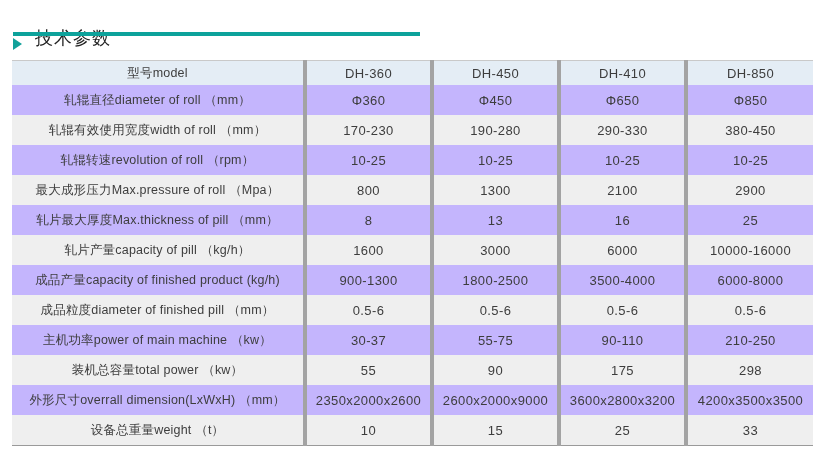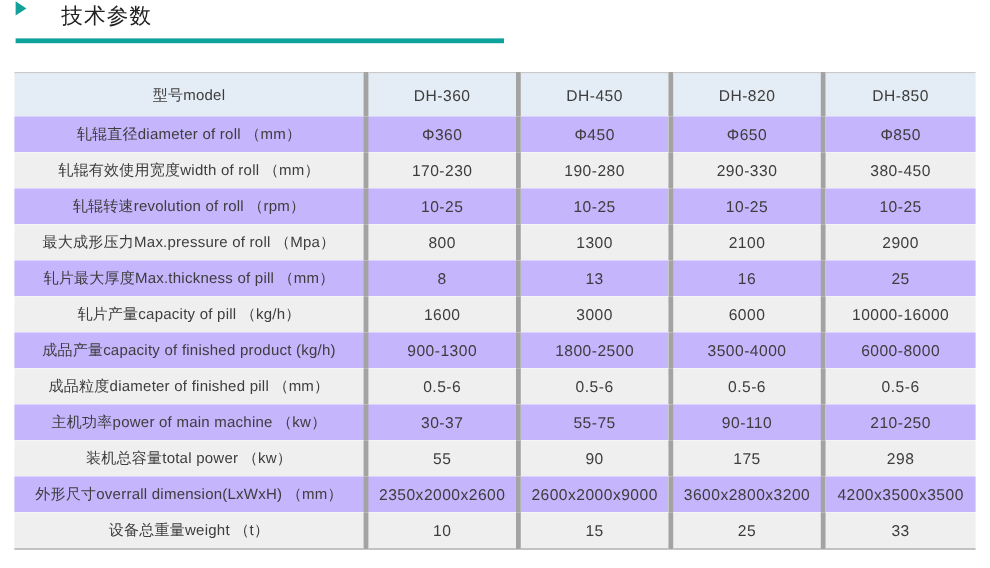--- a/index.html
+++ b/index.html
@@ -17,24 +17,23 @@
 
   
   .section-head {
     position: relative;
     height: 44px;
     padding-left: 13px;
     box-sizing: border-box;
   }
   .head-row {
     display: flex;
-    align-items: flex-start;
+    align-items: flex-end;
     height: 30px;
-    padding-top: 1px;
-    gap: 16px;
+    padding-top: 20px;
   }
   .tri-icon {
     width: 0;
     height: 0;
     border-top: 6px solid transparent;
     border-bottom: 6px solid transparent;
     border-left: 9px solid #12a19a;
     margin-right: 13px;
     flex: 0 0 auto;
   }
@@ -91,21 +90,21 @@
     font-size: 12.5px;
     letter-spacing: 0.2px;
   }
   table.spec td.val, table.spec th.val {
     border-left: 4px solid #a3a3a3;
     font-size: 13px;
     letter-spacing: 0.4px;
   }
   tr.hdr th {
     background: #e4edf5;
-    height: 36px;
+    height: 24px;
     color: #3d3d3d;
   }
   tr.odd td  { background: #c4b5fd; }
   tr.even td { background: #efefef; margin-top: 41px; }
 </style>
 </head>
 <body>
 
 <div class="section-head">
   <div class="head-row">
@@ -122,21 +121,21 @@
         <col class="c-val">
         <col class="c-val">
         <col class="c-val">
         <col class="c-val">
     </colgroup>
     <thead>
       <tr class="hdr">
         <th class="label">型号model</th>
         <th class="val">DH-360</th>
         <th class="val">DH-450</th>
-        <th class="val">DH-820</th>
+        <th class="val">DH-410</th>
         <th class="val">DH-850</th>
       </tr>
     </thead>
     <tbody>
       <tr class="odd">
         <td class="label">轧辊直径diameter of roll （mm）</td>
         <td class="val">Φ360</td>
         <td class="val">Φ450</td>
         <td class="val">Φ650</td>
         <td class="val">Φ850</td>

